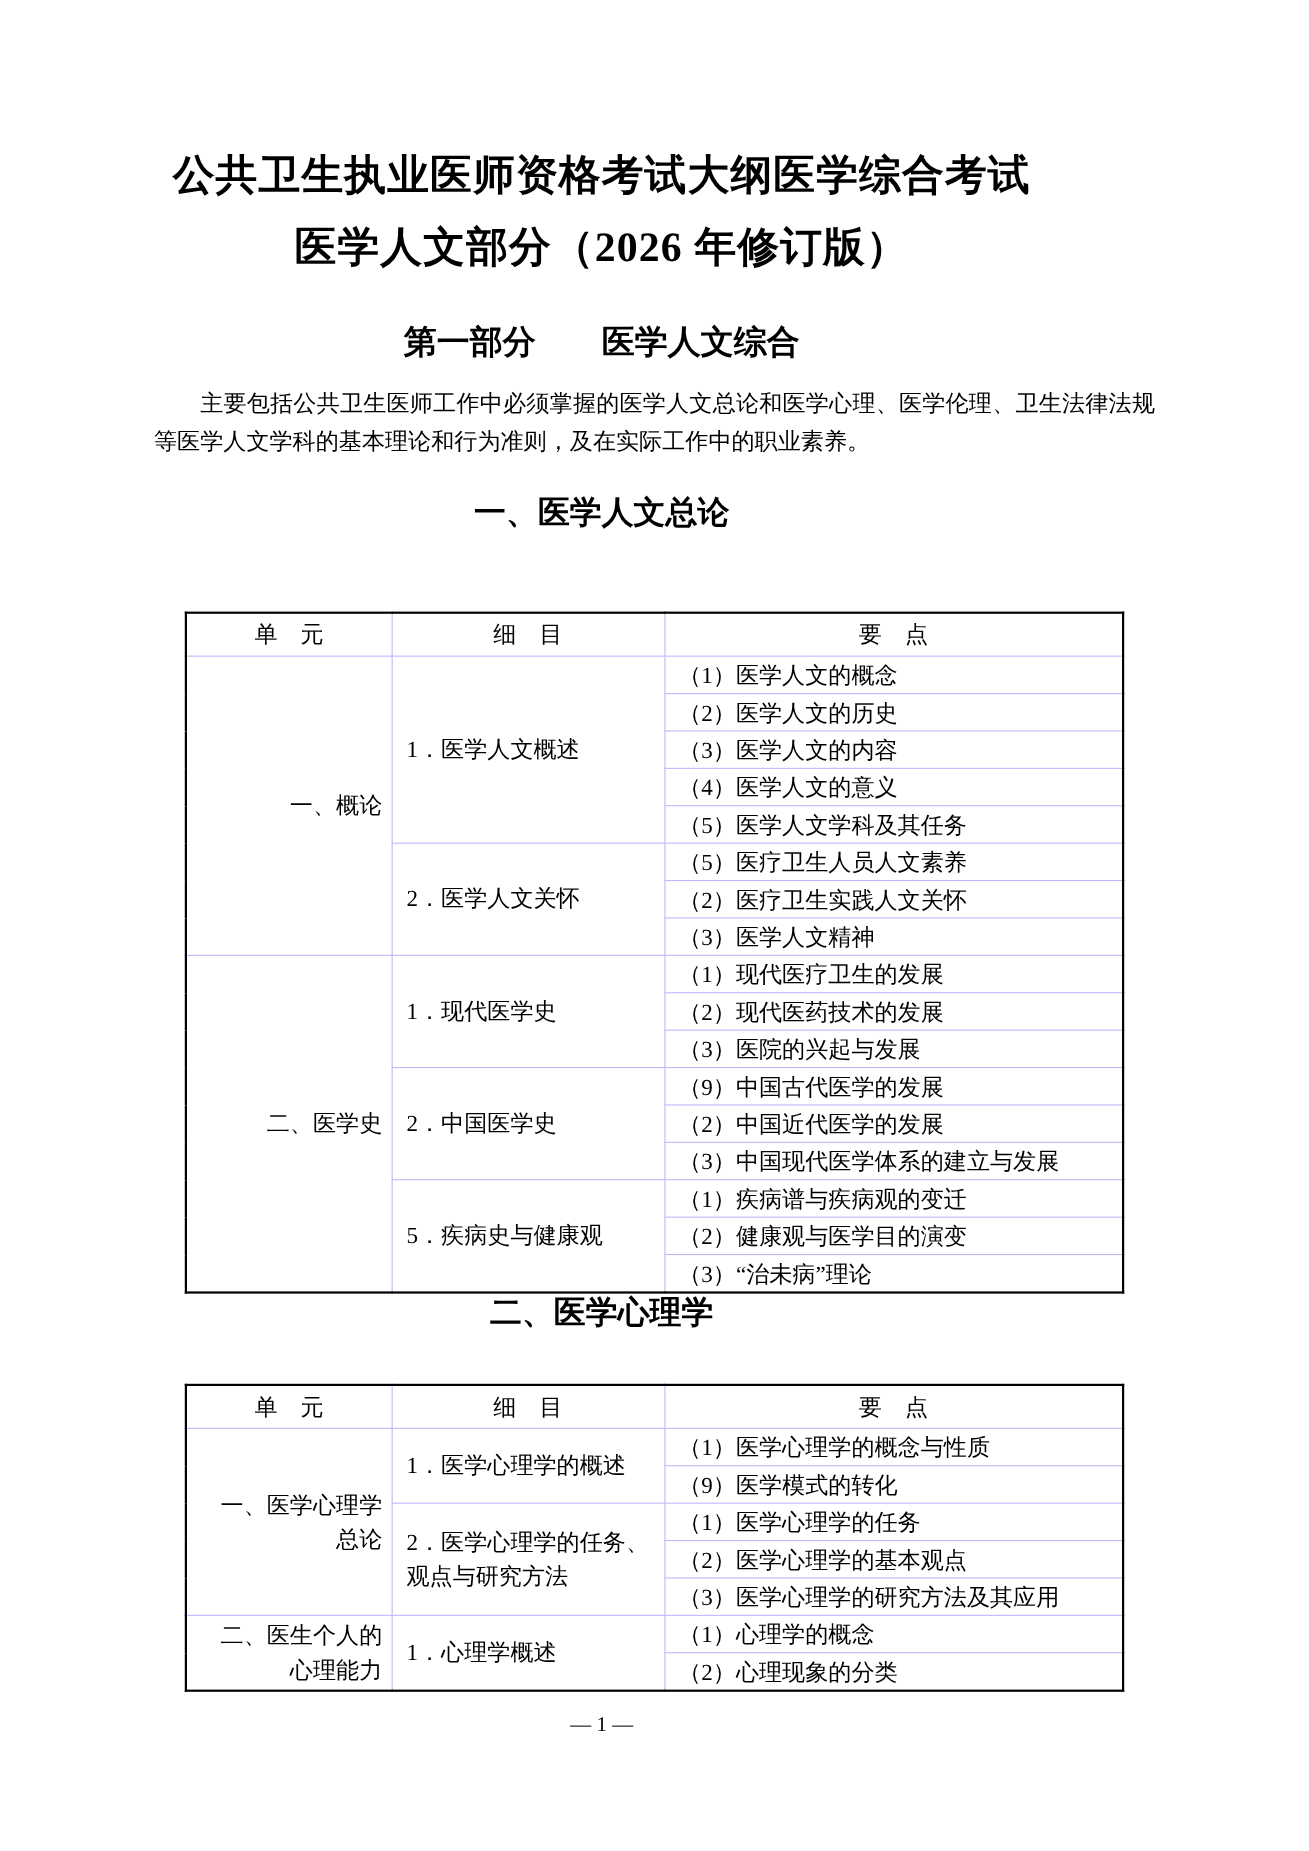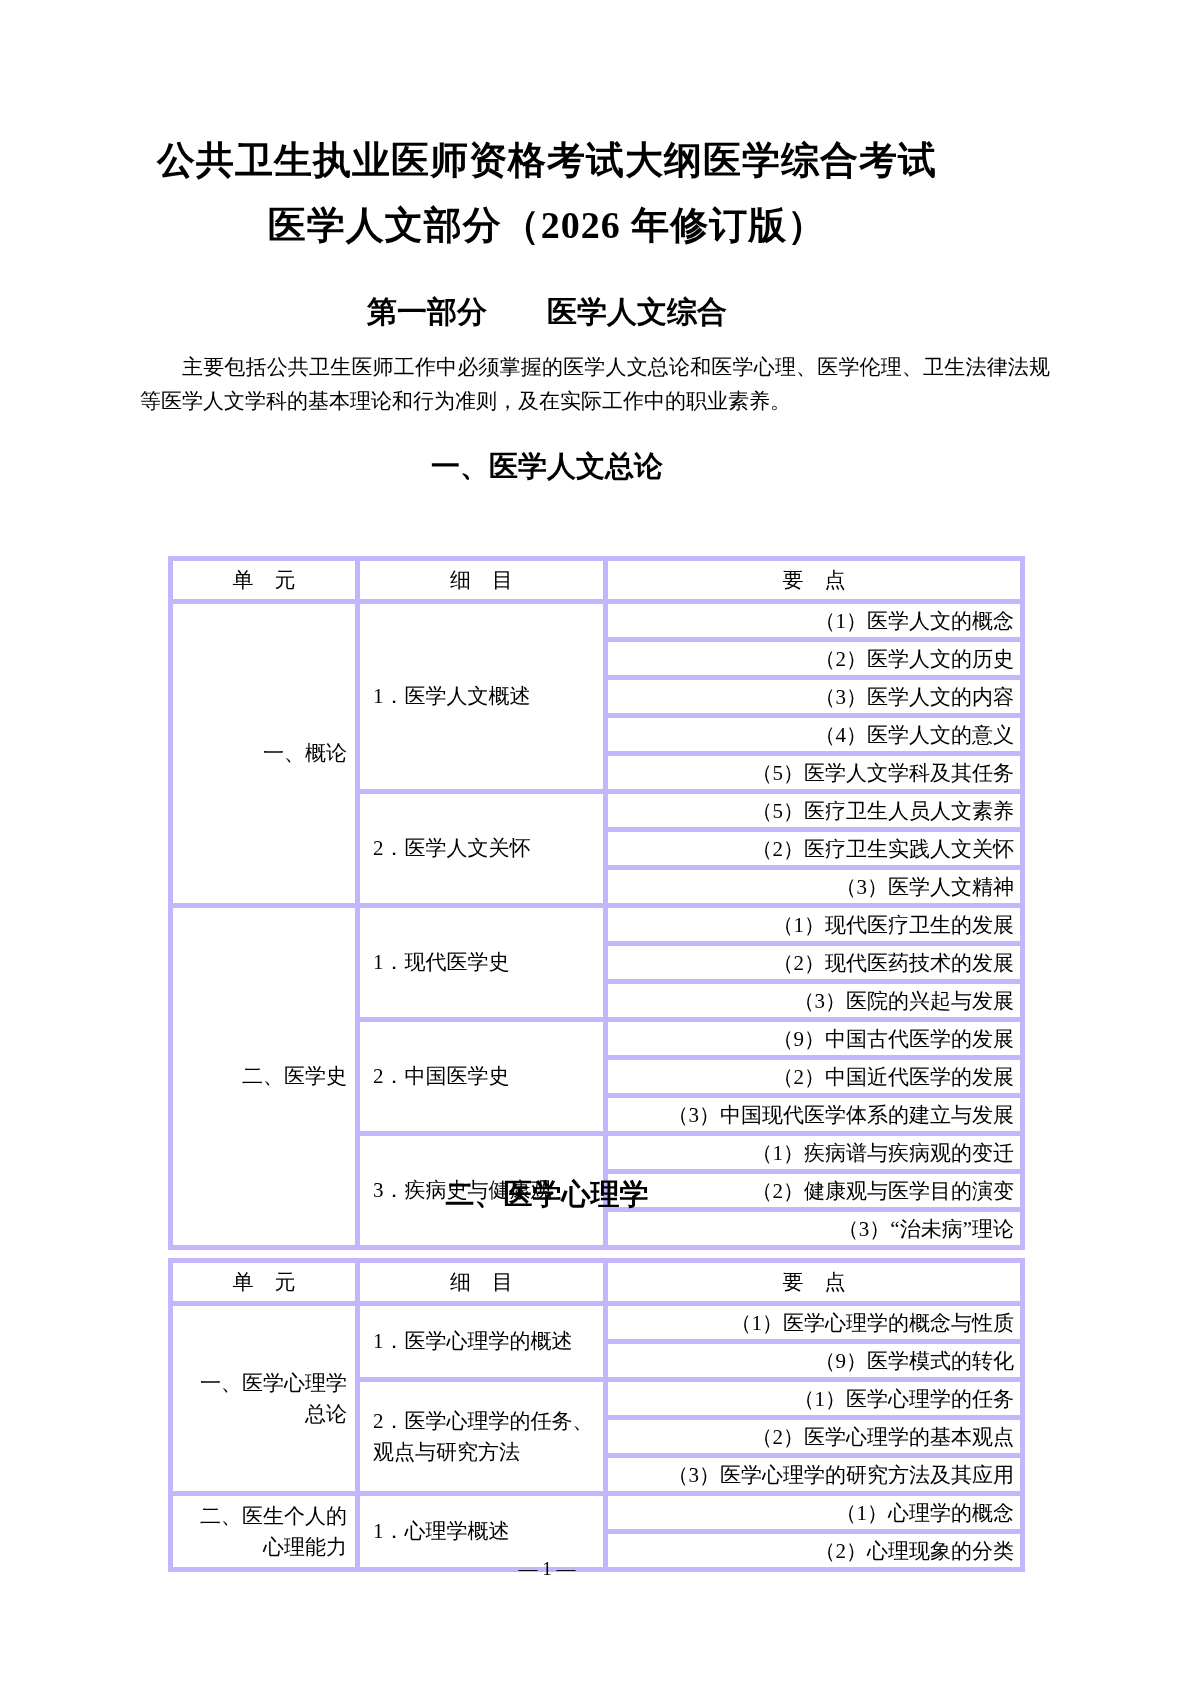--- a/index.html
+++ b/index.html
@@ -58,21 +58,21 @@
   .table-wrap { position: absolute; left: 168px; }
   #table1-wrap { top: 556px; }
   #table2-wrap { top: 1258px; }
   table.syllabus {
     border-collapse: collapse;
     table-layout: fixed;
     width: 852px;
     border: 2px solid #000;
   }
   table.syllabus th, table.syllabus td {
-    border: 5px solid #c4b5fd;
+    border: 1px solid #c4b5fd;
     font-size: 21px;
     font-weight: 400;
     vertical-align: middle;
     overflow: hidden;
   }
   table.syllabus th {
     height: 38px;
     text-align: center;
     white-space: pre;
     padding: 0;
@@ -85,21 +85,21 @@
   }
   td.detail-cell {
     padding: 0 6px 0 13px;
     line-height: 31px;
     white-space: pre-line;
     text-align: left;
   }
   td.point-cell {
     height: 33px;
     padding: 0 6px 0 12px;
-    text-align: right;
+    text-align: left;
     white-space: pre;
   }
   .page-number {
     position: absolute;
     top: 1558px;
     left: 0; right: 0;
     text-align: center;
     font-size: 19px;
     white-space: pre;
   }
@@ -175,21 +175,21 @@
             <td class="detail-cell" rowspan="3">2．中国医学史</td>
             <td class="point-cell">（9）中国古代医学的发展</td>
           </tr>
           <tr>
             <td class="point-cell">（2）中国近代医学的发展</td>
           </tr>
           <tr>
             <td class="point-cell">（3）中国现代医学体系的建立与发展</td>
           </tr>
           <tr>
-            <td class="detail-cell" rowspan="3">3．疾病史与健康观</td>
+            <td class="detail-cell" rowspan="3">5．疾病史与健康观</td>
             <td class="point-cell">（1）疾病谱与疾病观的变迁</td>
           </tr>
           <tr>
             <td class="point-cell">（2）健康观与医学目的演变</td>
           </tr>
           <tr>
             <td class="point-cell">（3）“治未病”理论</td>
           </tr>
         </tbody>
     </table>

